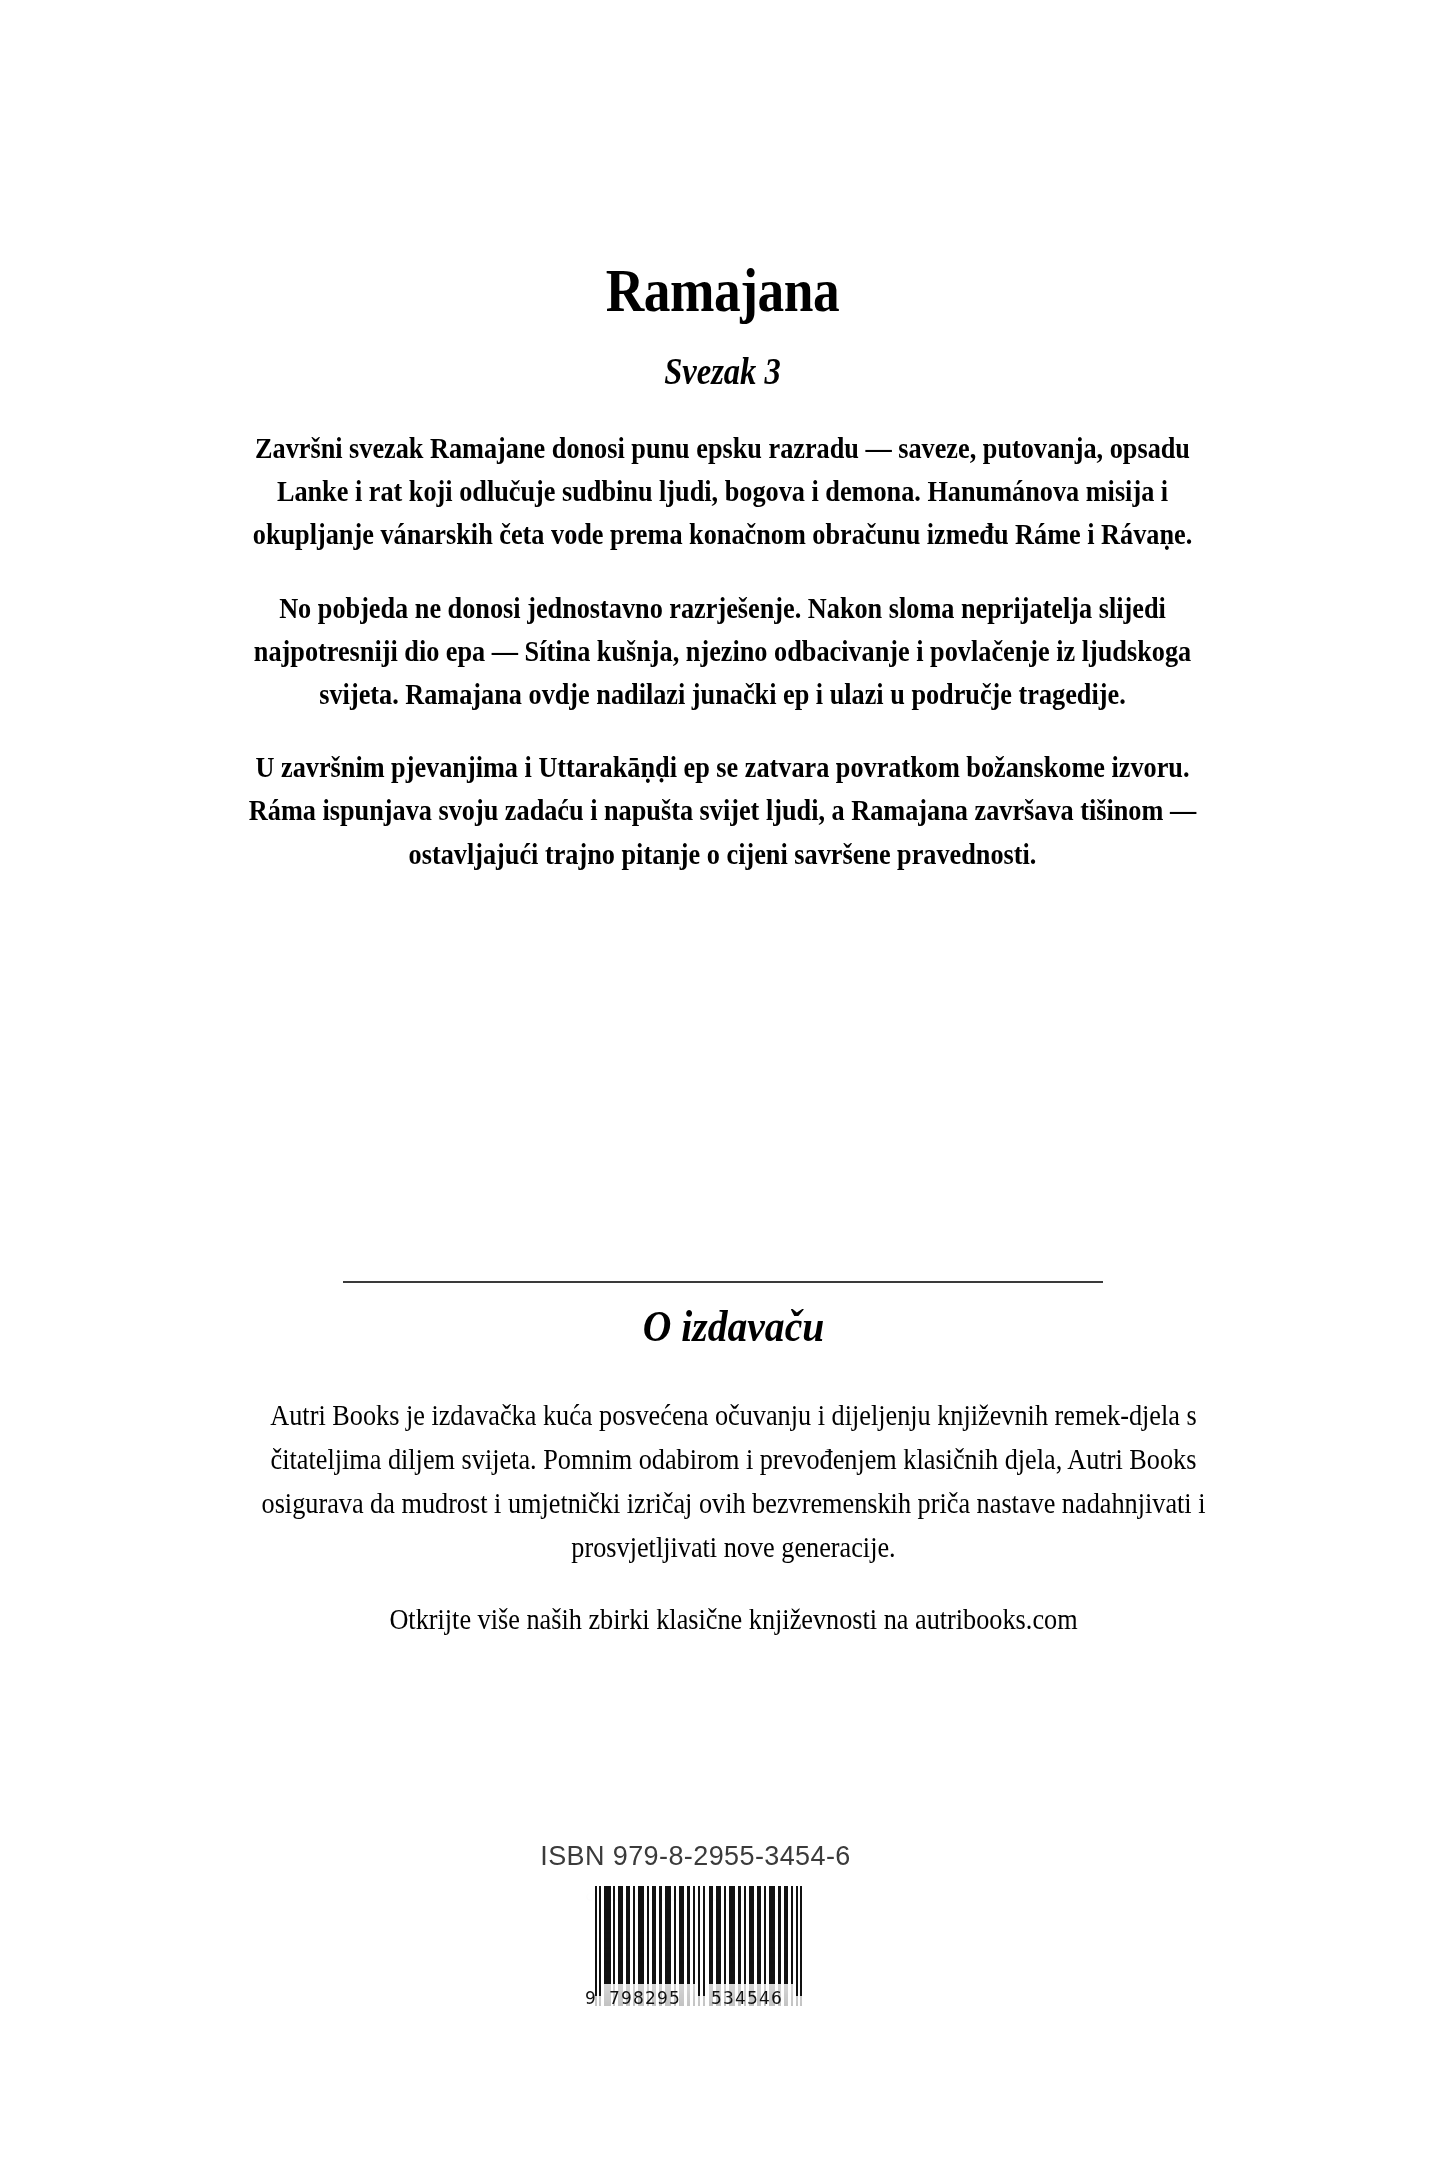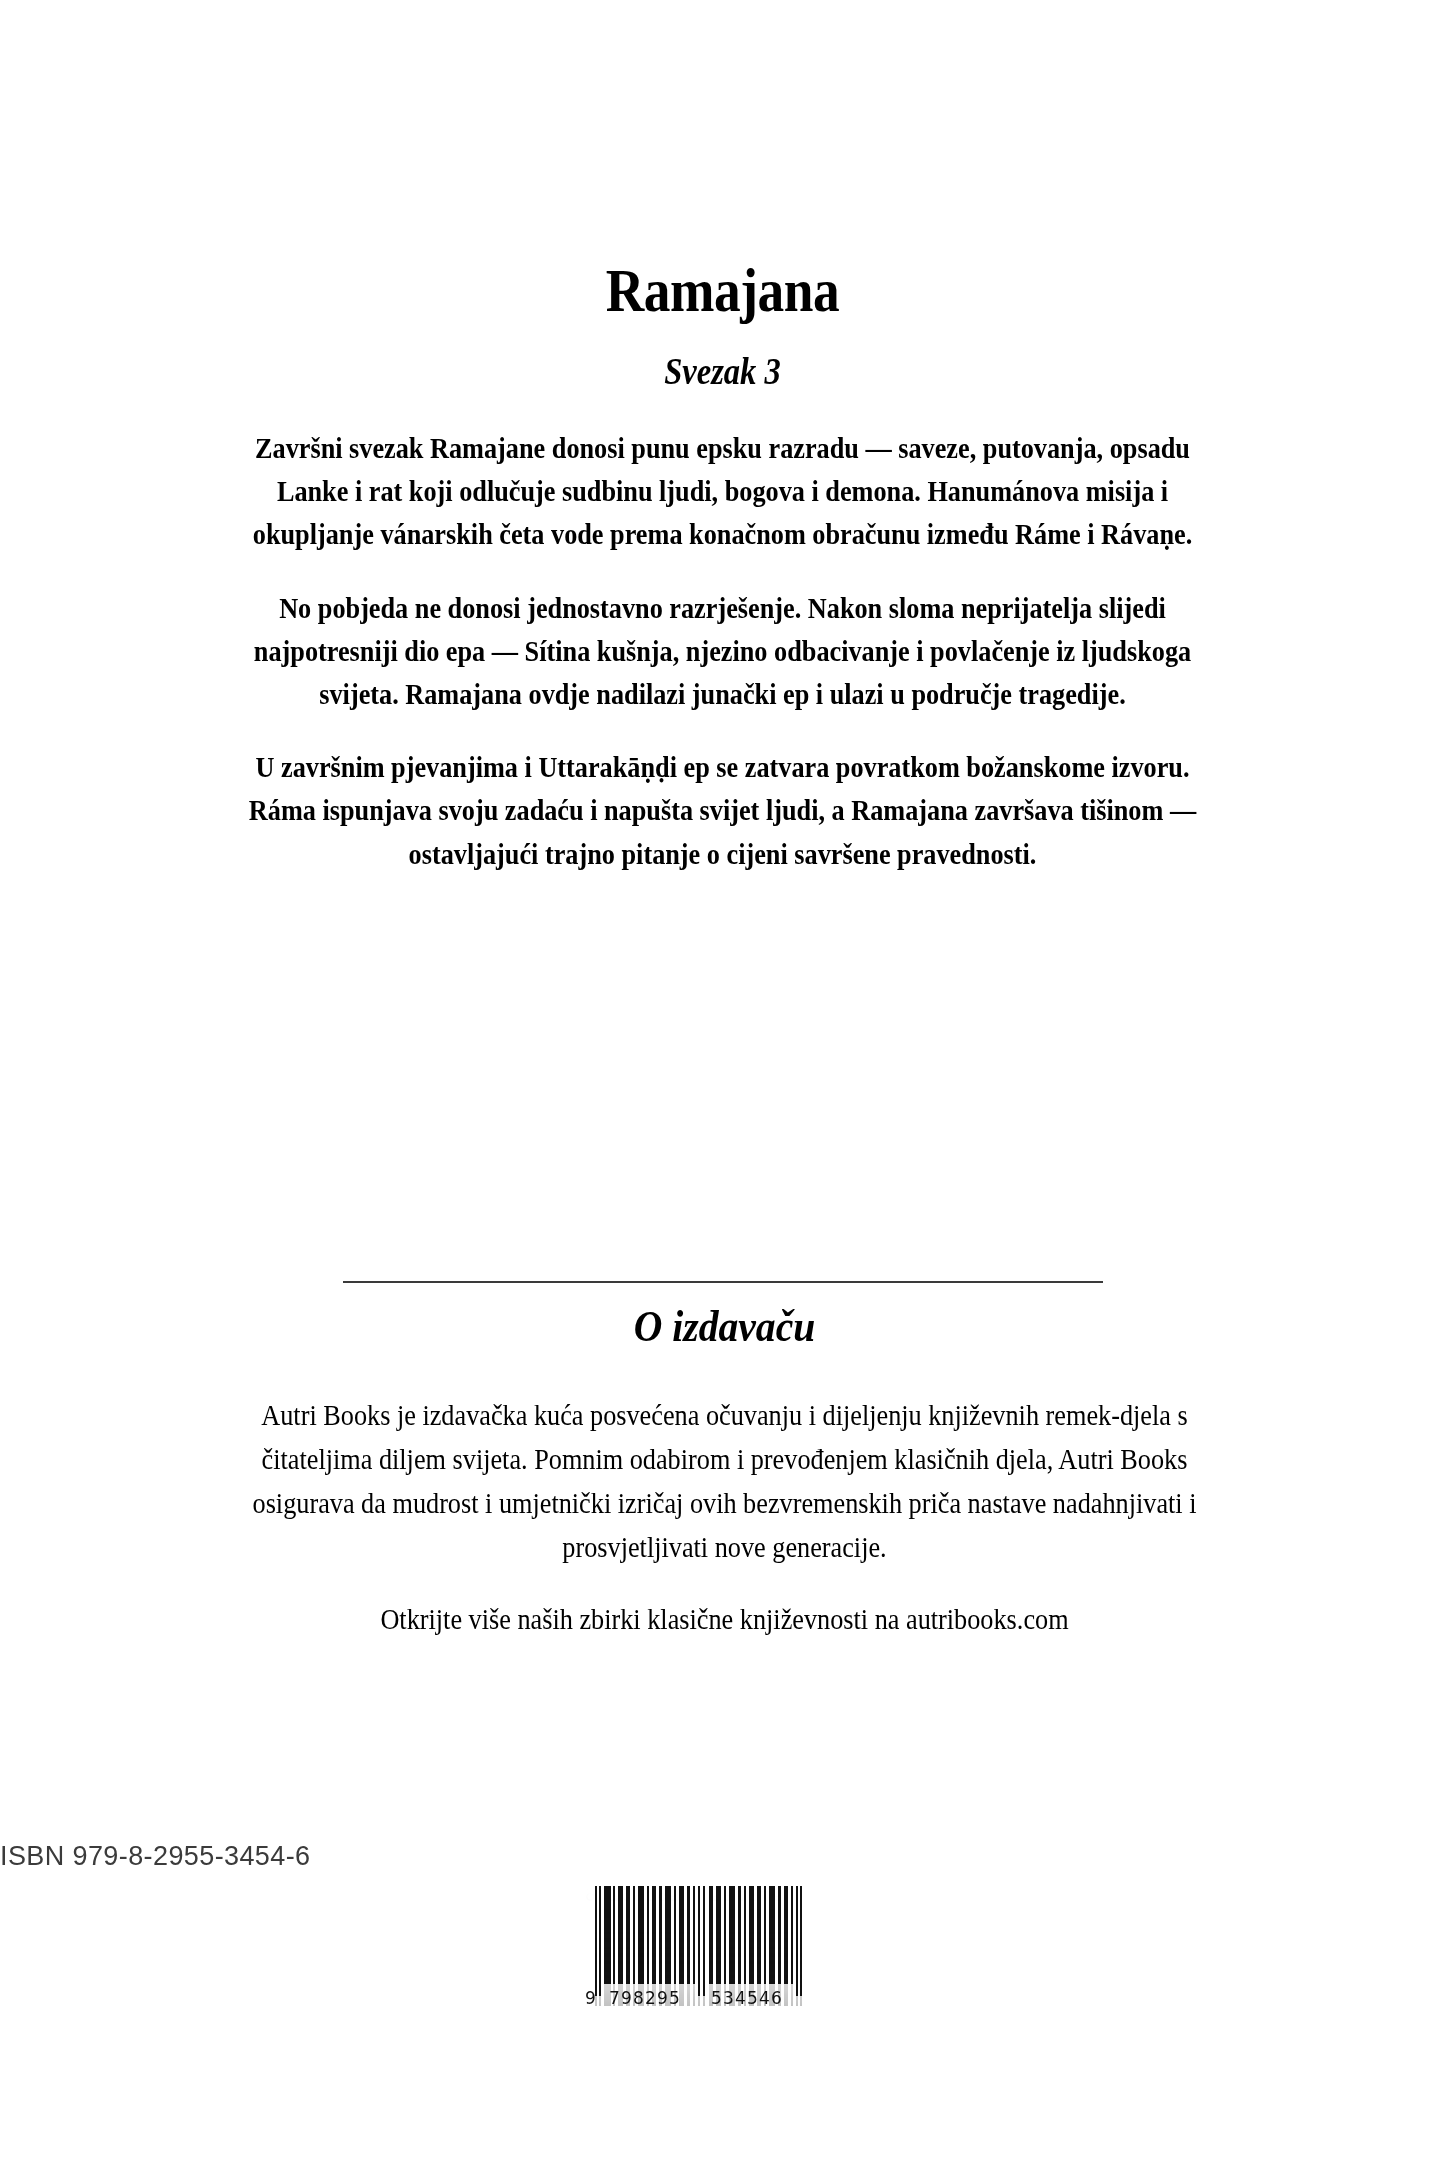--- a/index.html
+++ b/index.html
@@ -91,21 +91,21 @@
   .divider {
     display: inline-block;
     width: 760px;
     height: 0;
     border-top: 2px solid #3a3a3a;
   }
 
   
   .pub-section {
     position: absolute;
-    left: 177px;
+    left: 186px;
     top: 1258px;
     width: 1095px;
     text-align: center;
   }
 
   .pub-heading {
     margin: 0;
     font-family: "Liberation Serif", "DejaVu Serif", serif;
     font-weight: 700;
     font-style: italic;
@@ -128,21 +128,21 @@
     transform-origin: center center;
   }
   .pub-body p:last-child { margin-bottom: 0; }
 
   
   .isbn-block {
     position: absolute;
     left: 0;
     top: 1795px;
     width: 1391px;
-    text-align: left;
+    text-align: center;
   }
   .isbn-text {
     font-family: "Liberation Sans", "DejaVu Sans", sans-serif;
     font-size: 27px;
     letter-spacing: 0.4px;
     color: #3b3b3b;
     line-height: 1.1;
   }
 
   .barcode-area {

